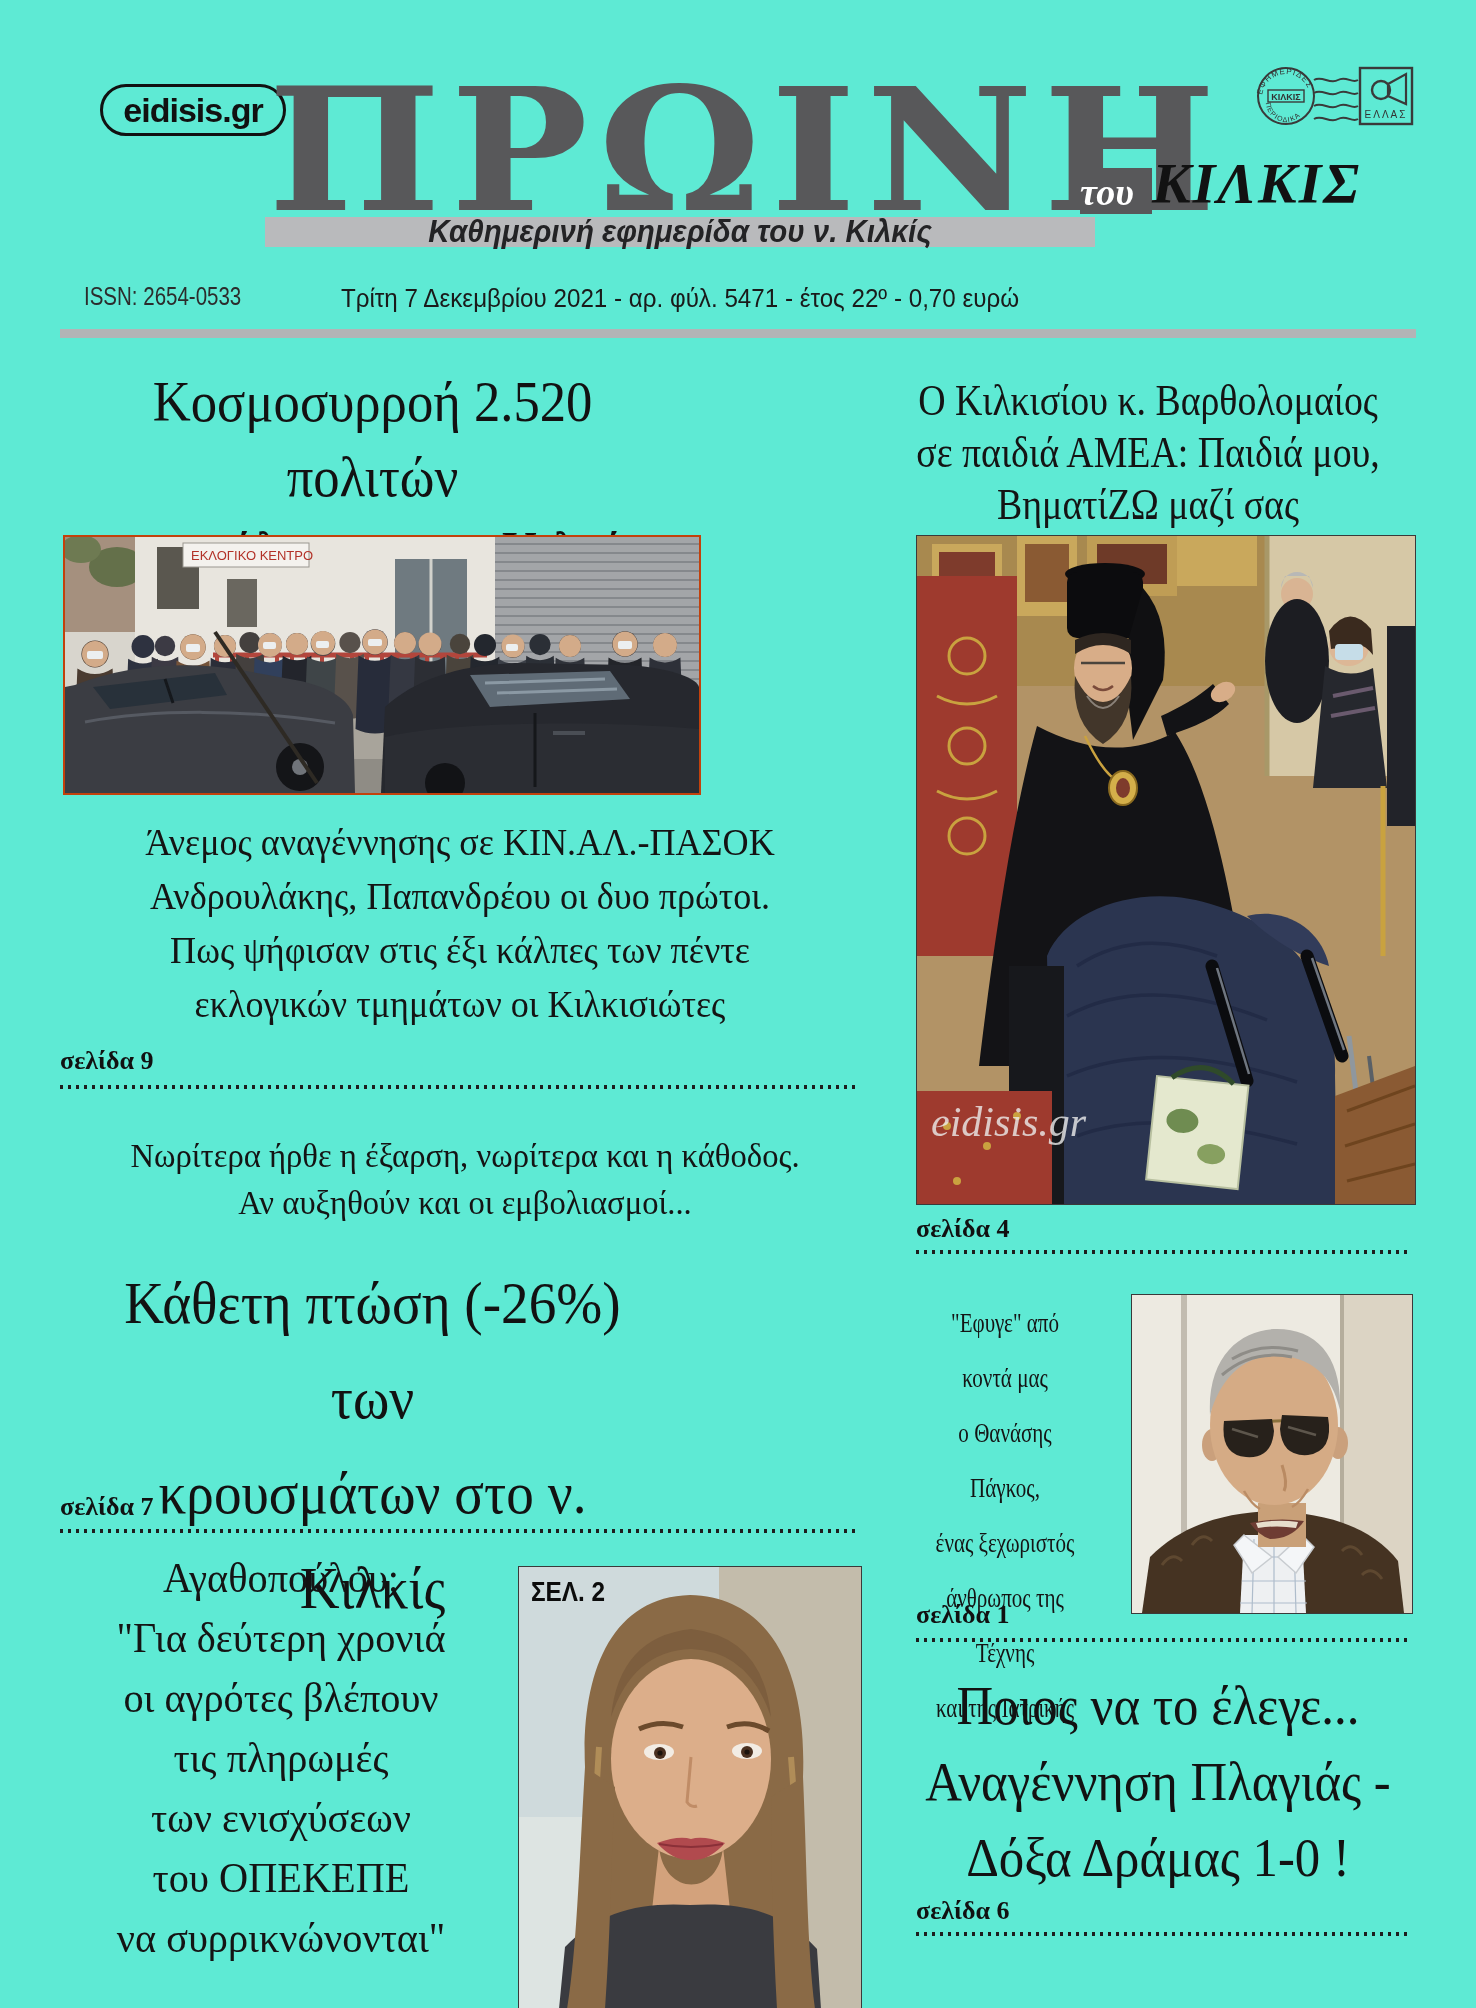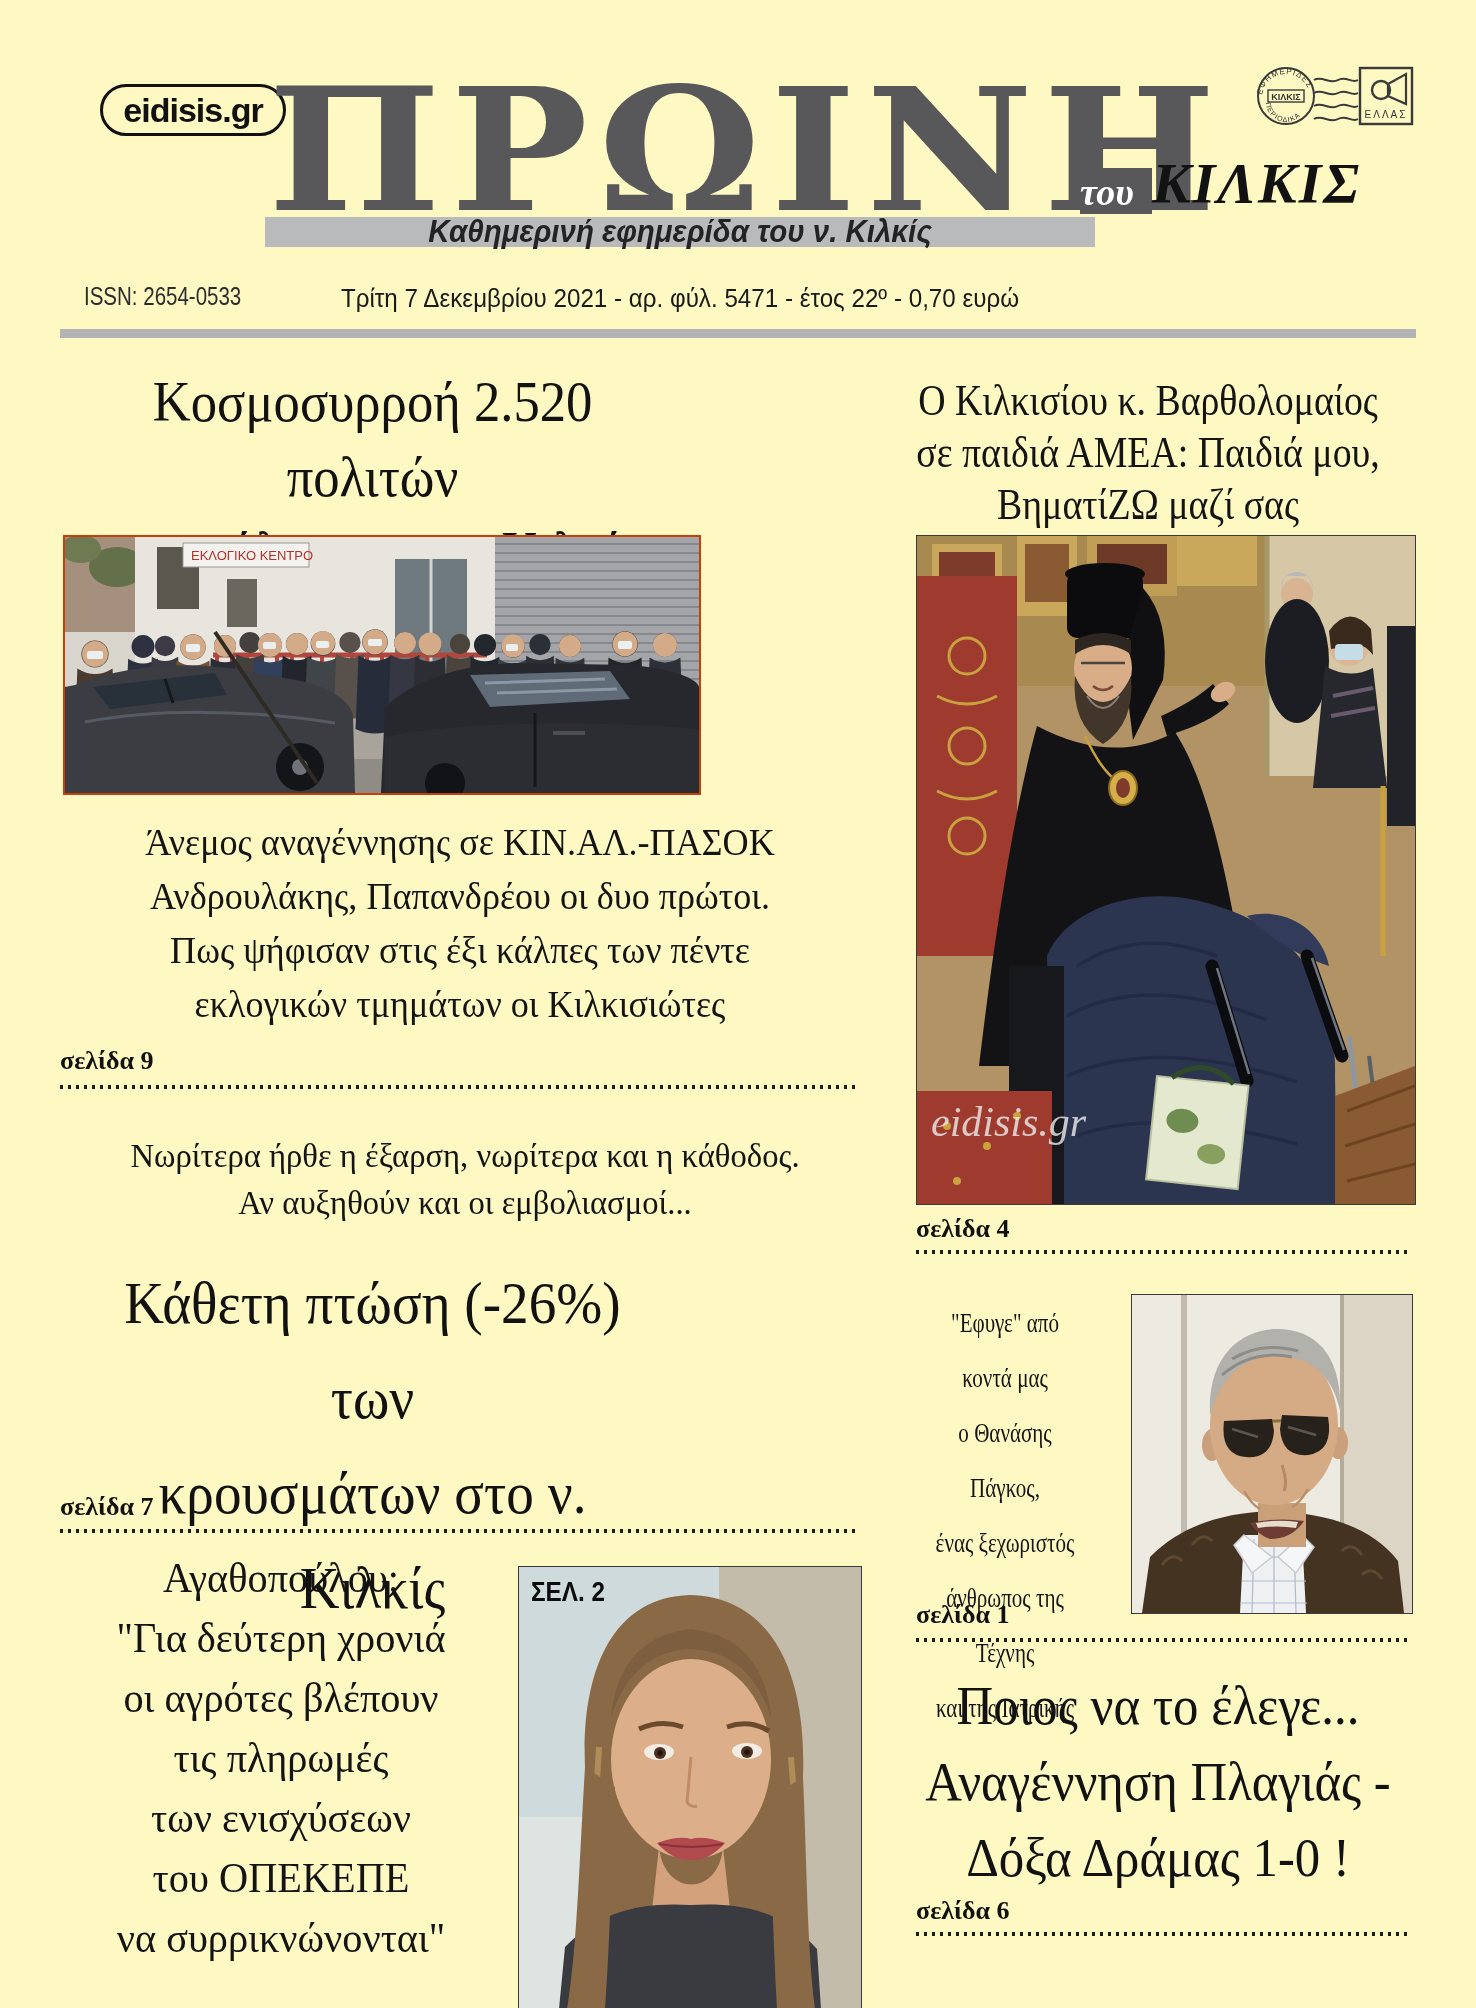--- a/index.html
+++ b/index.html
@@ -1,16 +1,16 @@
 <!DOCTYPE html>
 <html><head>
 <meta charset="utf-8">
 <style>
   html,body{margin:0;padding:0;background:#e9e9e9;}
-  .page{position:relative;width:1476px;height:2008px;background:#fef9c3;overflow:hidden;
+  .page{position:relative;width:1476px;height:2008px;background:#5eead4;overflow:hidden;
         font-family:"Liberation Serif","DejaVu Serif",serif;color:#1a1a1a;}
   .abs{position:absolute;}
   
   #logoBadge{left:100px;top:84px;width:180px;height:46px;border:3px solid #111;border-radius:26px;
              display:flex;align-items:center;justify-content:center;
              font-family:"Liberation Sans","DejaVu Sans",sans-serif;font-weight:bold;font-size:34px;color:#111;
              letter-spacing:-1px;}
   #mastTitle{left:268px;top:64px;font-family:"DejaVu Serif","Liberation Serif",serif;font-weight:bold;
              font-size:150px;line-height:1;color:#58585a;letter-spacing:8px;
              transform:scale(1.22,1.14);transform-origin:0 0;white-space:nowrap;}

